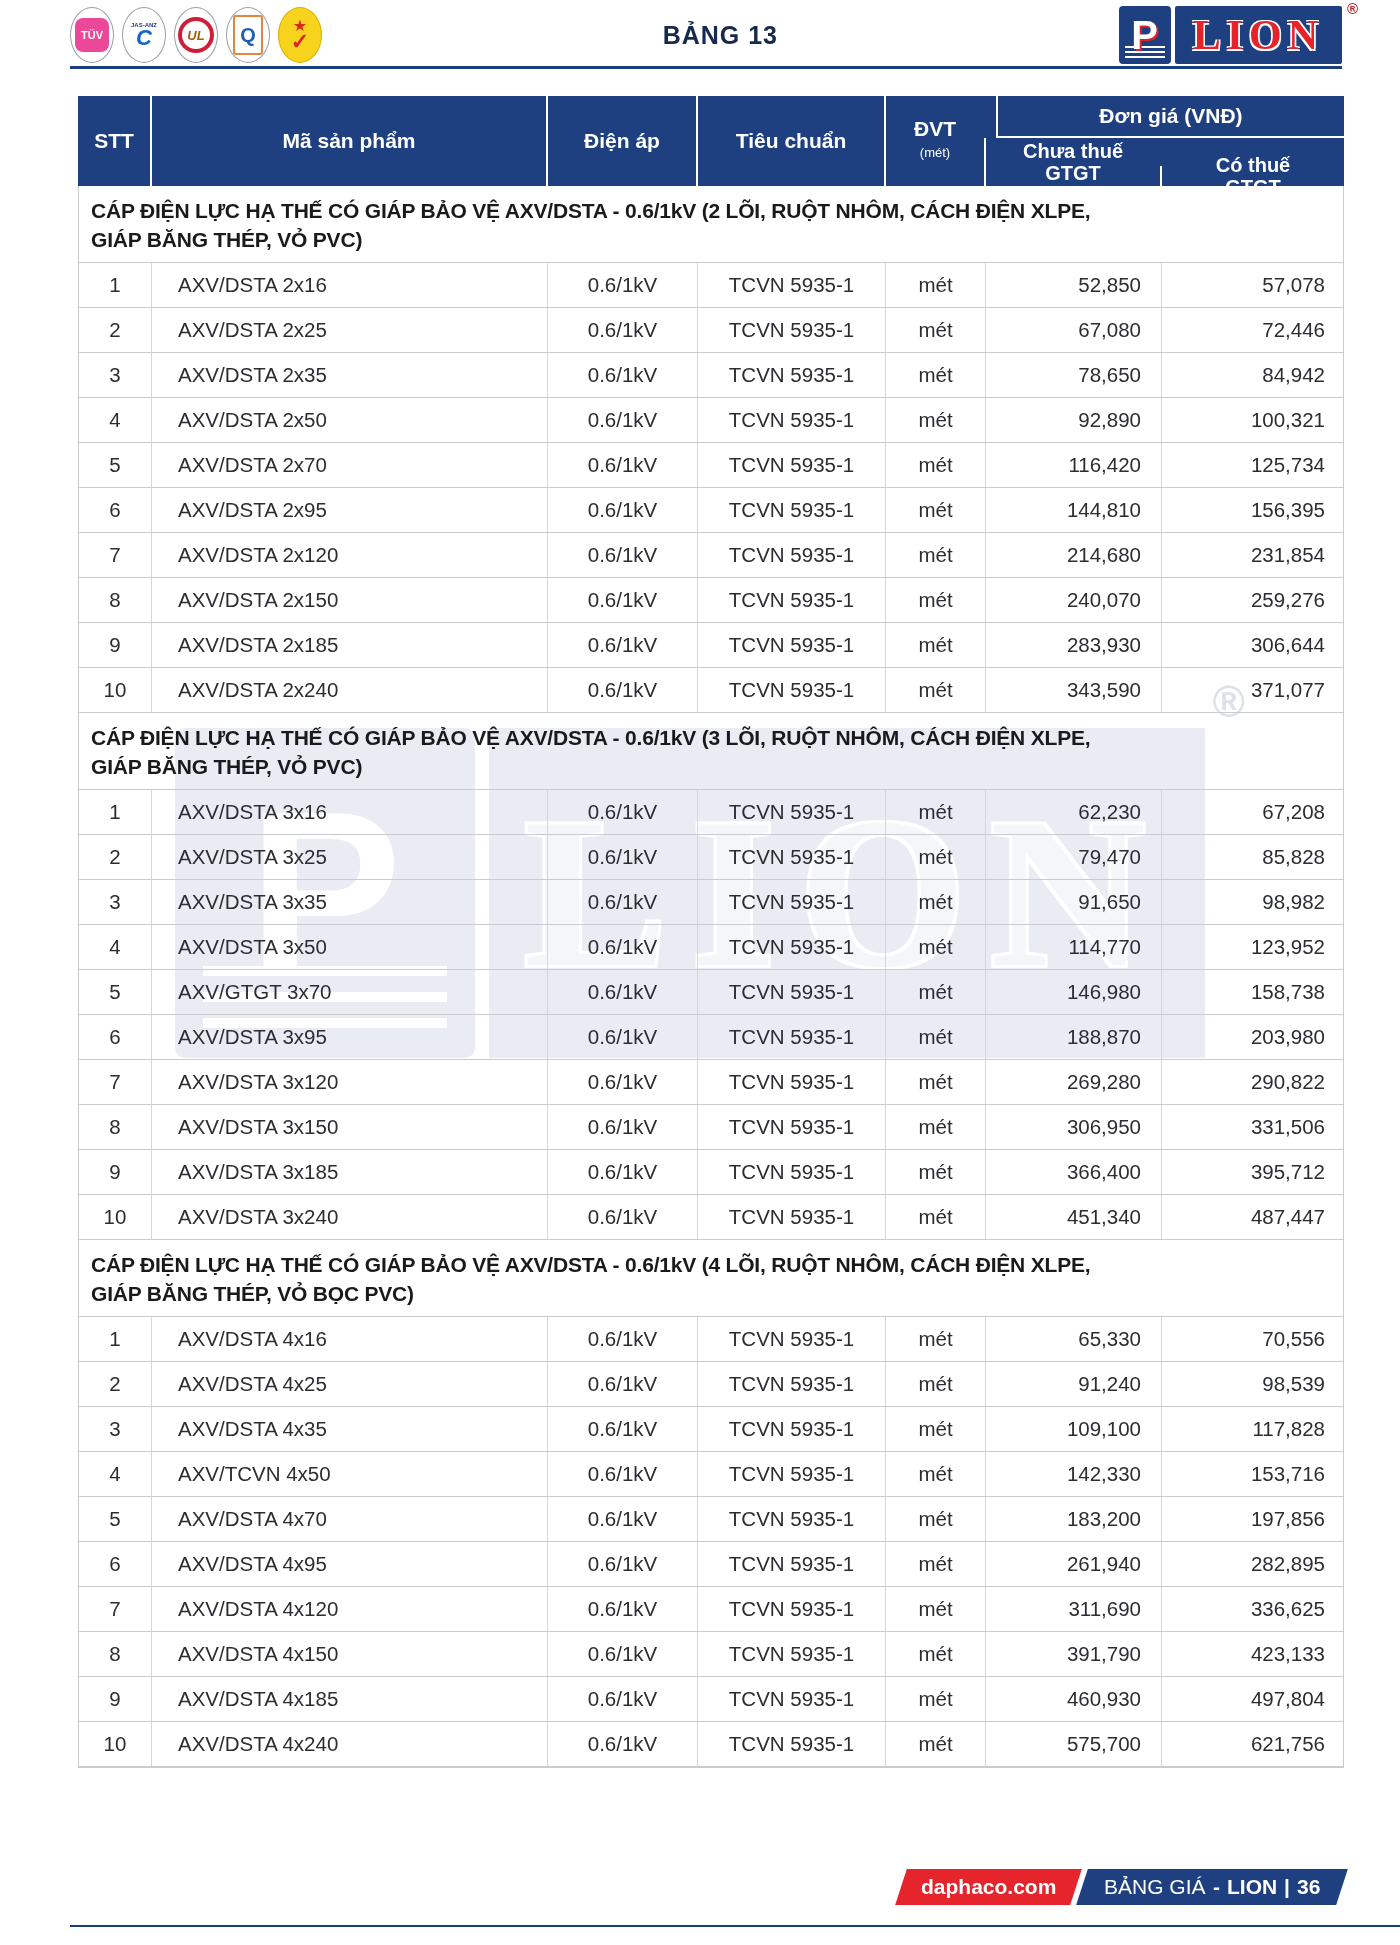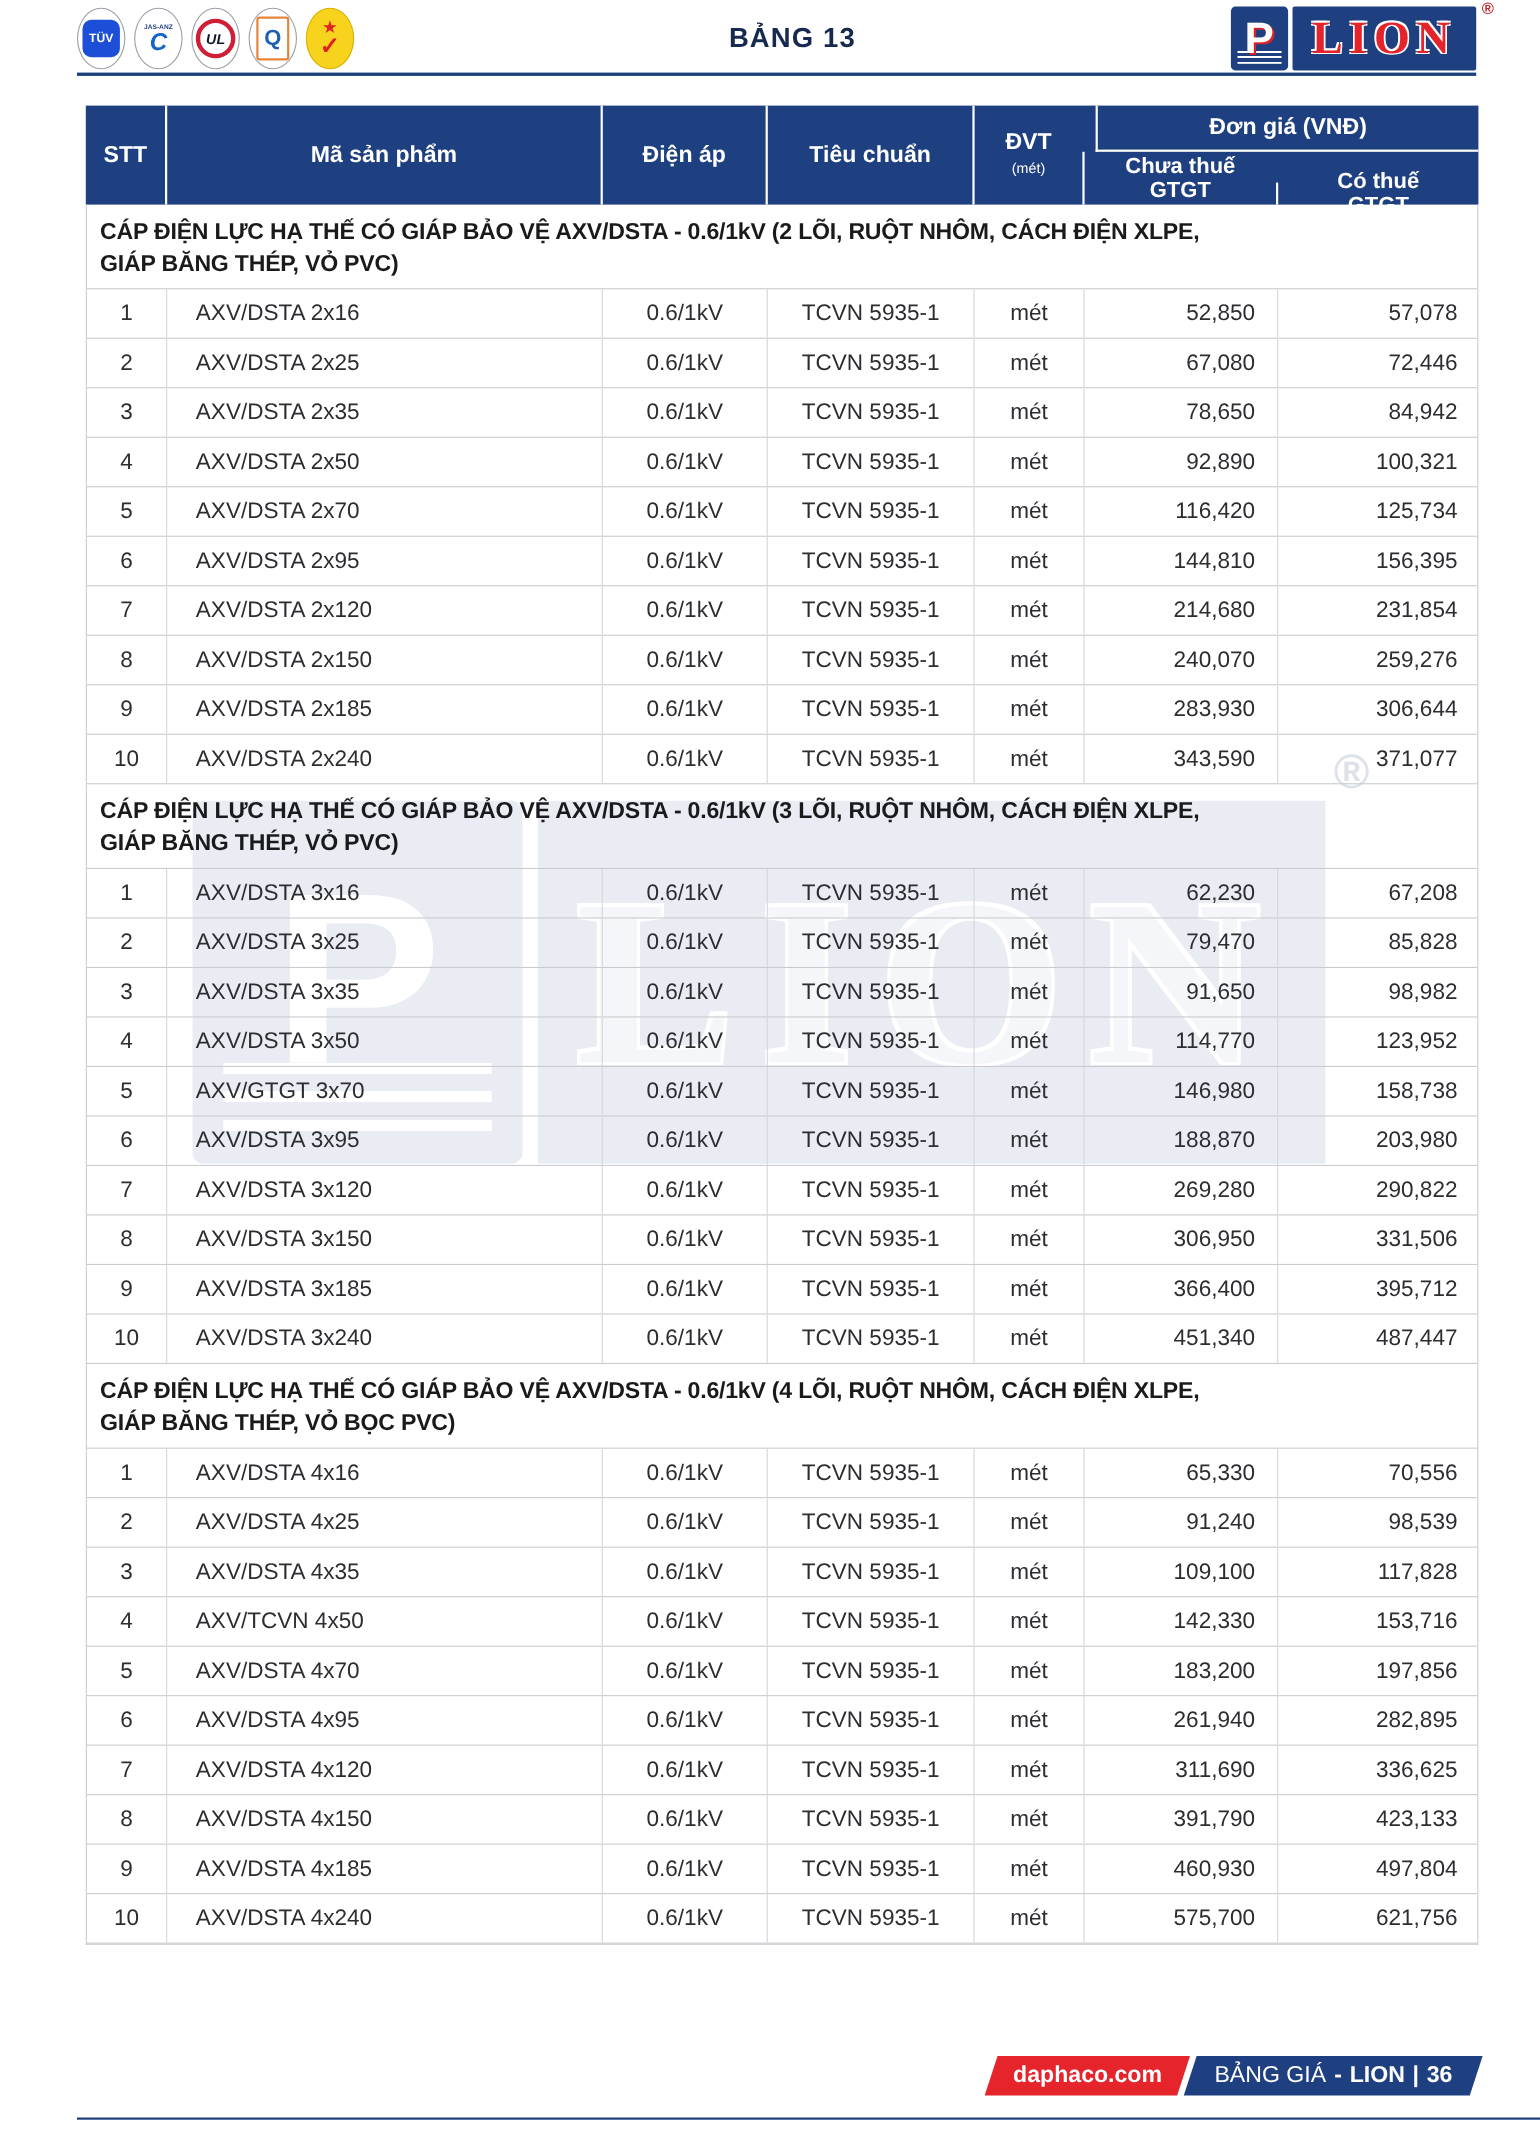--- a/index.html
+++ b/index.html
@@ -6,26 +6,26 @@
   html,body { width:1400px; height:1945px; background:#ffffff; overflow:hidden;
               font-family:"Liberation Sans", sans-serif; color:#26282c; position:relative; }
 
   
   .topbar { position:absolute; left:70px; right:58px; top:6px; height:58px;
             display:flex; align-items:center; }
   .badges { display:flex; align-items:center; gap:8px; }
   .badge { width:44px; height:56px; border:1px solid #9aa0a8; border-radius:50%;
            display:flex; flex-direction:column; align-items:center; justify-content:center;
            background:#fff; overflow:hidden; }
-  .badge .tuv-hex { background:#1d4ed8; color:#fff; font-weight:bold; font-size:11px;
+  .badge .tuv-hex { background:#ec4899; color:#fff; font-weight:bold; font-size:11px;
            width:34px; height:34px; border-radius:8px; display:flex; align-items:center; justify-content:center; }
   .badge .jas-top { font-size:6px; font-weight:bold; color:#1d4080; }
   .badge .jas-c { font-size:22px; font-weight:bold; color:#1565c8; line-height:20px; font-style:italic;}
   .badge .ul-ring { width:36px; height:36px; border:4px solid #cf1f36; border-radius:50%;
-           display:flex; align-items:center; justify-content:center; color:#0f172a; font-weight:bold; font-size:13px; font-style:italic;}
+           display:flex; align-items:center; justify-content:center; color:#a16207; font-weight:bold; font-size:13px; font-style:italic;}
   .badge .q-rect { width:30px; height:40px; border:2px solid #e4853a; border-radius:3px;
            display:flex; align-items:center; justify-content:center; color:#1d5fb0; font-weight:bold; font-size:20px; }
   .badge.gold { background:#f8d31d; border-color:#d7b200; position:relative; }
   .badge.gold .star { color:#e02222; font-size:16px; line-height:14px; }
   .badge.gold .chk { color:#e02222; font-size:22px; font-weight:bold; line-height:18px; }
 
   .page-title { flex:1; text-align:center; font-size:25px; font-weight:bold;
                 color:#16294e; letter-spacing:1px; }
 
   .lionlogo { display:flex; align-items:flex-start; position:relative; }

